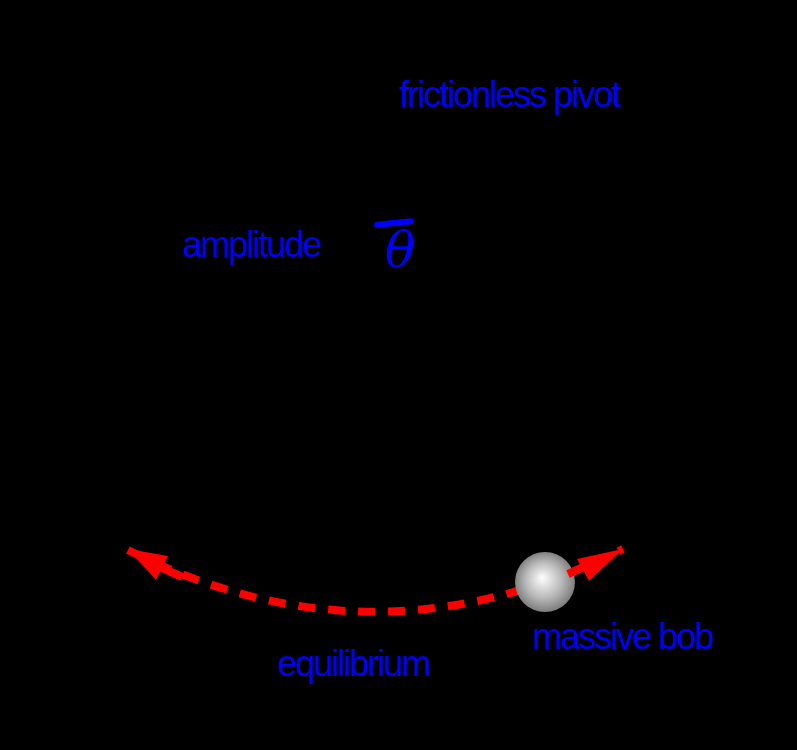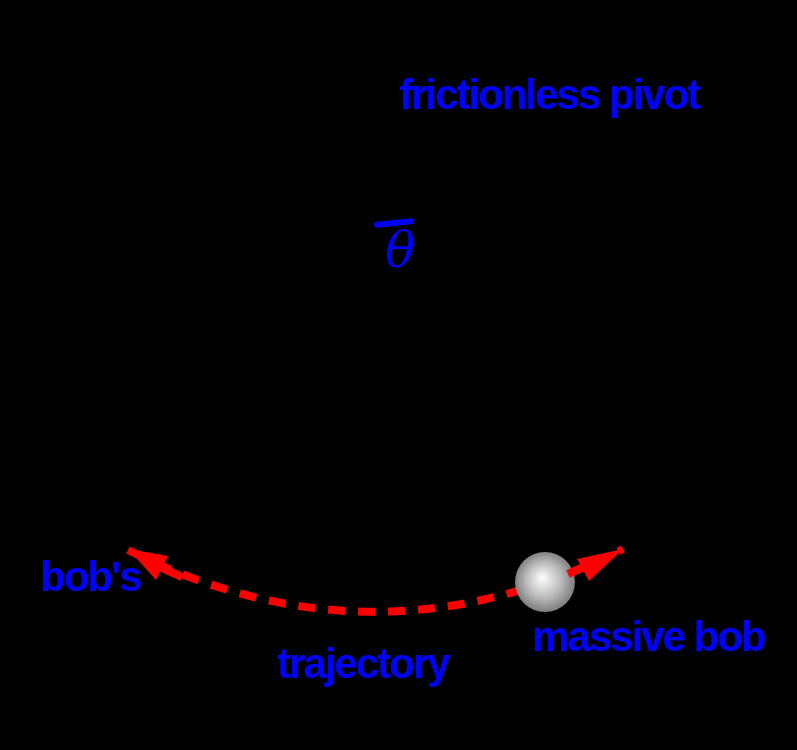--- a/index.html
+++ b/index.html
@@ -16,22 +16,22 @@
     font-family: "Liberation Sans", sans-serif;
   }
   .gfx {
     position: absolute;
     left: 0;
     top: 0;
   }
   .lbl {
     position: absolute;
     color: var(--label-color, #0000ff);
-    font-weight: bold;
-    font-size: 42px;
+    font-weight: normal;
+    font-size: 36px;
     line-height: 42px;
     letter-spacing: -2px;
     white-space: nowrap;
   }
   .lbl.two-line {
     white-space: normal;
   }
   .lbl .line {
     display: block;
   }
@@ -93,29 +93,29 @@
 
     <line class="shaft" x1="160" y1="567" x2="182" y2="577"></line>
     <line class="shaft" x1="568" y1="574" x2="590" y2="564"></line>
 
     <polygon class="head" points="128,549 168,556 156,580"></polygon>
     <polygon class="head" points="623,549 577,559 589,581"></polygon>
   </svg>
 
   <div class="lbl" style="left:399px; top:74px;">frictionless pivot</div>
 
+  <div class="lbl" style="left:182px; top:224px;">amplitude</div>
 
   <div class="lbl theta" style="left:385px; top:225px;">θ</div>
 
   <div class="theta-bar" style="left:374px; top:220px;"></div>
 
 
   <div class="lbl two-line lh47" style="left:40px; top:553px;">
-    <span class="line">bob's</span>
   </div>
 
   <div class="lbl two-line lh45" style="left:277px; top:641px;">
-    <span class="line">trajectory</span>
+    <span class="line">equilibrium</span>
   </div>
 
   <div class="lbl" style="left:532px; top:608px;margin-top:8px;">massive bob</div>
 
 </div>
 
 </body></html>

